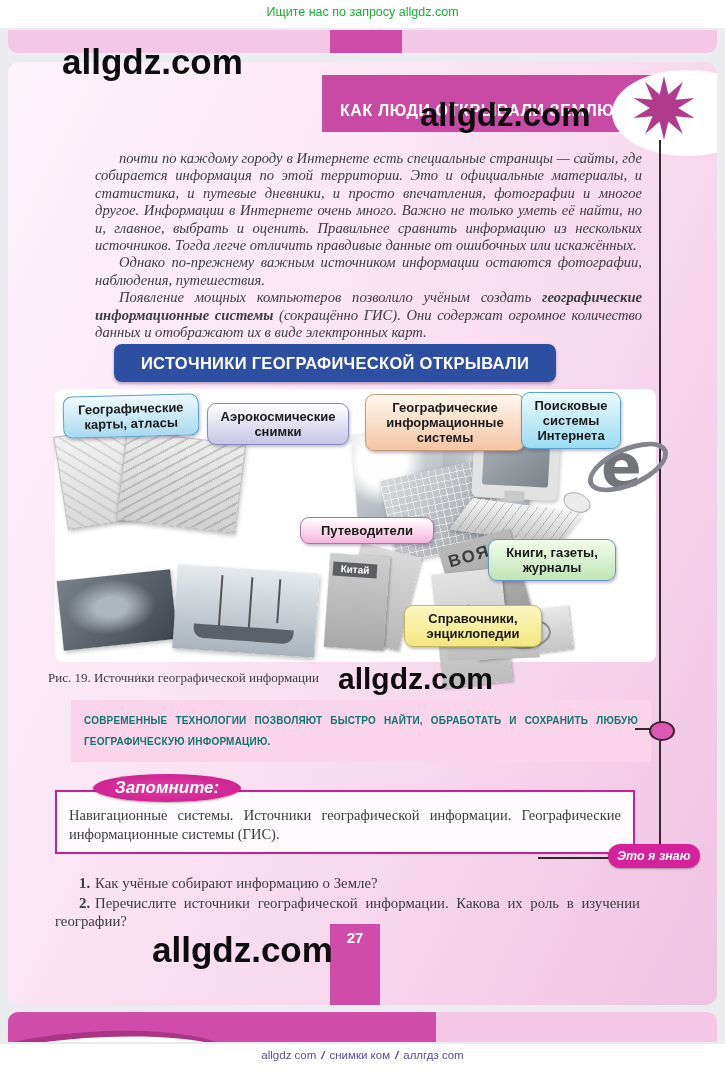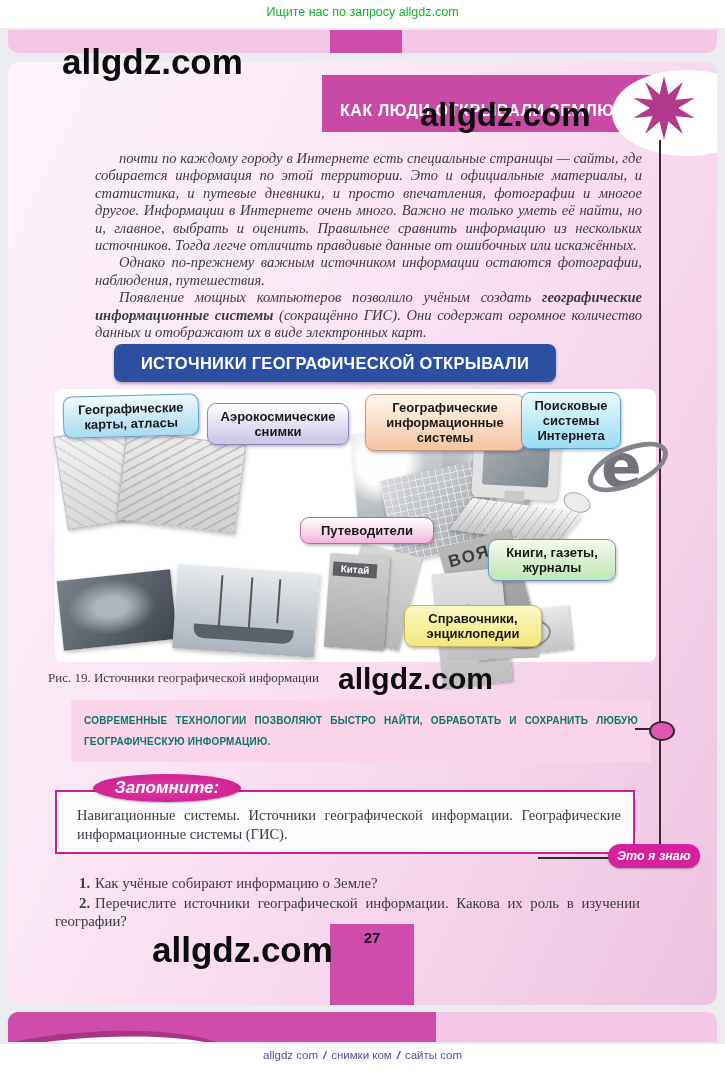--- a/index.html
+++ b/index.html
@@ -107,37 +107,37 @@
   #encyc .oval{position:absolute;left:54px;top:8px;width:46px;height:26px;border:2px solid #8e8e8e;border-radius:50%;transform:rotate(-7deg);}
 
   #fig-caption{left:40px;top:608px;font-family:"Liberation Serif", serif;font-size:13px;color:#3b3b42;}
 
   
   #key-statement{left:47px;top:638px;width:580px;box-sizing:border-box;background:#f9d4eb;
       padding:10px 13px;font-weight:bold;font-size:10px;line-height:21px;color:#0f766e;text-align:justify;letter-spacing:.2px;margin-left:16px;}
 
   
   #remember-box{left:47px;top:728px;width:580px;box-sizing:border-box;min-height:56px;background:#fdfbfd;
-      border:2.5px solid #cc2090;padding:14px 12px 8px 20px;font-family:"Liberation Serif", serif;
+      border:2.5px solid #cc2090;padding:14px 12px 8px 12px;font-family:"Liberation Serif", serif;
       font-size:14.5px;line-height:19px;color:#3b3b42;text-align:justify;}
   #remember-label{left:85px;top:712px;width:148px;height:28px;background:radial-gradient(#e23ba6,#c81c8b);
       border-radius:50%;color:#fff;font-weight:bold;font-style:italic;font-size:17px;display:flex;
       align-items:center;justify-content:center;box-shadow:0 1px 2px rgba(0,0,0,.3);}
 
   
   #badge-line{left:530px;top:795px;width:72px;height:2px;background:#3a2633;}
   #know-badge{left:600px;top:782px;padding:5px 9px;background:#d6219c;border-radius:13px;color:#fff;
       font-weight:bold;font-style:italic;font-size:12.5px;box-shadow:0 1px 2px rgba(0,0,0,.3);}
   #questions{left:47px;top:812px;width:585px;font-family:"Liberation Serif", serif;font-size:14.8px;
       line-height:18px;color:#3b3b42;text-align:justify;}
   #questions p{margin:0 0 2px 0;text-indent:24px;}
   #questions .num{font-weight:bold;margin-right:5px;}
 
   
-  #page-tab{left:322px;top:862px;width:84px;height:81px;background:#cf4cab;color:#0f172a;
+  #page-tab{left:322px;top:862px;width:50px;height:81px;background:#cf4cab;color:#ffffff;
       font-weight:bold;font-size:15px;text-align:center;padding-top:5px;box-sizing:border-box;}
 
   
   .watermark{color:#0d0d0d;font-weight:bold;z-index:50;font-family:"Liberation Sans", sans-serif;}
   #wm-top{left:62px;top:42px;font-size:35px;}
   #wm-header{left:420px;top:96px;font-size:33px;}
   #wm-mid{left:338px;top:662px;font-size:30px;}
   #wm-bottom{left:152px;top:930px;font-size:35px;}
 </style>
 </head>
@@ -239,14 +239,14 @@
 <div id="wm-header" class="abs watermark">allgdz.com</div>
 <div id="wm-mid" class="abs watermark">allgdz.com</div>
 <div id="wm-bottom" class="abs watermark">allgdz.com</div>
 
 <div id="next-strip" class="abs">
   <div class="mag"></div>
   <div class="curve"></div>
 </div>
 
 <div id="footer" class="abs">
-  <span>allgdz com</span><span class="sep">/</span><span>снимки ком</span><span class="sep">/</span><span>сайты com</span>
+  <span>allgdz com</span><span class="sep">/</span><span>снимки ком</span><span class="sep">/</span><span>аллгдз com</span>
 </div>
 
 </body></html>

